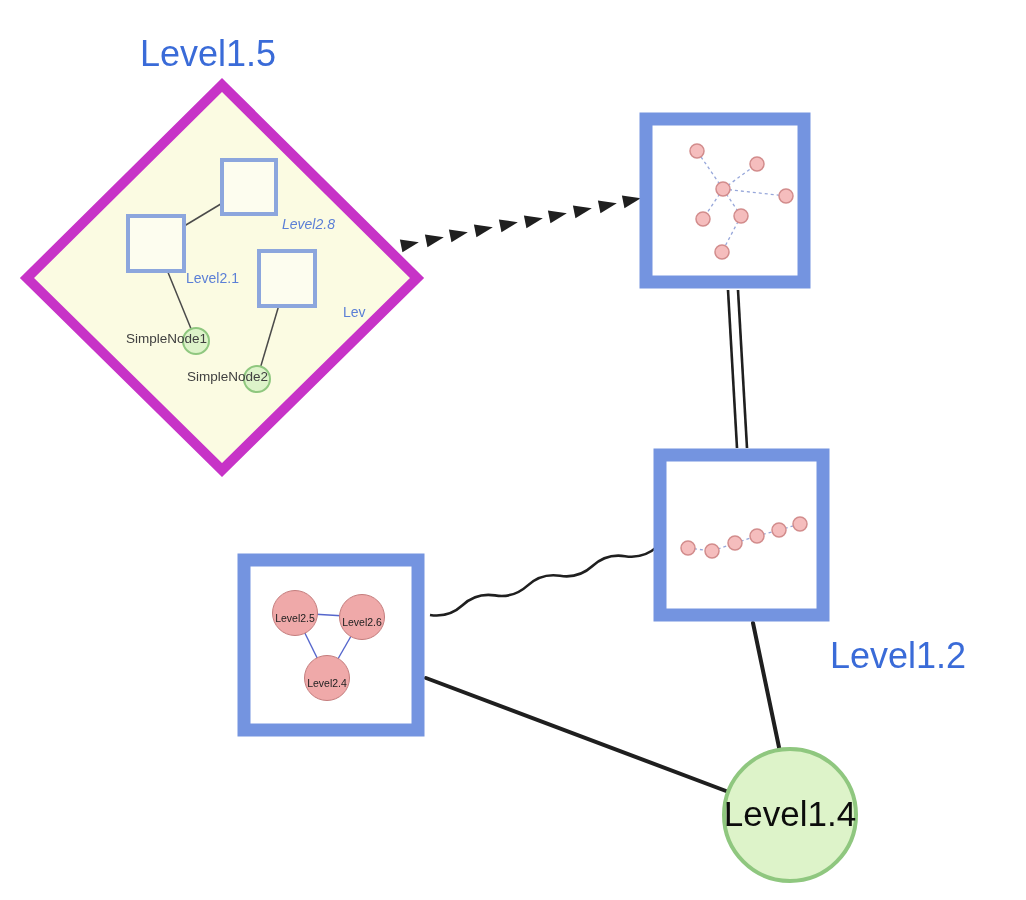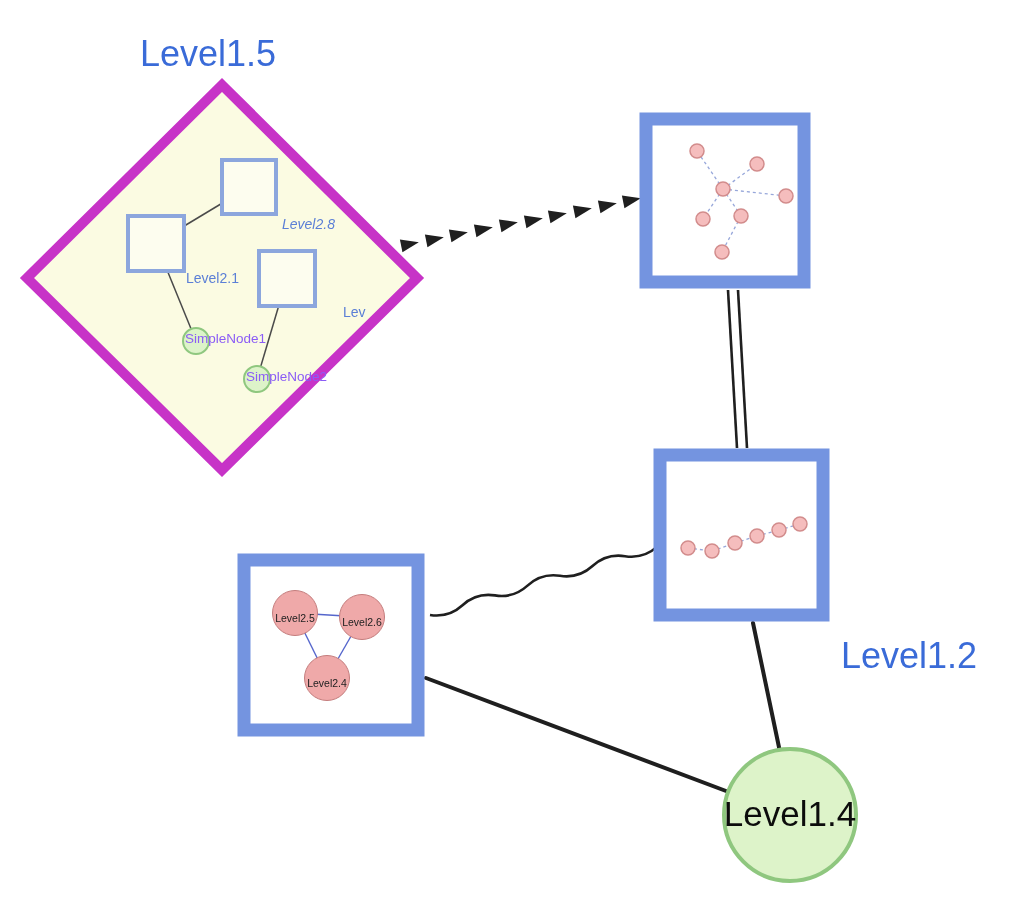--- a/index.html
+++ b/index.html
@@ -23,21 +23,21 @@
   .edge-solid{stroke:var(--edge-black,#1F1F1F);stroke-width:4;stroke-linecap:round;}
   .edge-double{stroke:var(--edge-black,#1F1F1F);stroke-width:2.6;}
   .edge-wavy{fill:none;stroke:var(--edge-black,#1F1F1F);stroke-width:2.6;}
   .arrowchain use{fill:var(--edge-black,#1F1F1F);}
 
   
   .lbl{position:absolute;white-space:nowrap;line-height:1.1;}
   .lbl.big{font-size:36px;color:var(--label-blue,#3A6BD8);}
   .lbl.l14{font-size:35px;color:#0c0c0c;text-align:center;}
   .lbl.small-blue{font-size:14px;color:var(--inner-label-blue,#5B7FD6);}
-  .lbl.node-lbl{font-size:13.5px;color:#8b5cf6;text-align:right;}
+  .lbl.node-lbl{font-size:13.5px;color:#404040;text-align:left;}
 
   .pink-circle{
     position:absolute;width:46px;height:46px;border-radius:50%;
     background:var(--big-pink-fill,#EFA9A9);border:1.5px solid var(--big-pink-border,#C47D7D);
     box-sizing:border-box;display:flex;align-items:center;justify-content:center;
     overflow:hidden;font-size:10.5px;color:#222;
   }
   .pink-circle span{white-space:nowrap;margin-top:10px;}
 </style>
 </head>
@@ -136,21 +136,21 @@
     <span>Level2.5</span>
   </div>
   <div class="pink-circle" style="left:339px;top:594px;">
     <span>Level2.6</span>
   </div>
   <div class="pink-circle" style="left:304px;top:655px;">
     <span>Level2.4</span>
   </div>
 
   <div class="lbl big" style="left:140px;top:34px;">Level1.5</div>
-  <div class="lbl big" style="left:830px;top:636px;margin-left:11px;">Level1.2</div>
+  <div class="lbl big" style="left:830px;top:636px;">Level1.2</div>
   <div class="lbl l14" style="left:690px;top:795px;width:200px;">Level1.4</div>
 
   <div class="lbl small-blue" style="left:282px;top:217px;font-style:italic;">Level2.8</div>
   <div class="lbl small-blue" style="left:186px;top:271px;">Level2.1</div>
   <div class="lbl small-blue" style="left:299px;top:305px;margin-left:44px;">Lev</div>
 
   <div class="lbl node-lbl" style="left:126px;top:332px;width:140px;">SimpleNode1</div>
   <div class="lbl node-lbl" style="left:187px;top:370px;width:140px;">SimpleNode2</div>
 
 </div>

